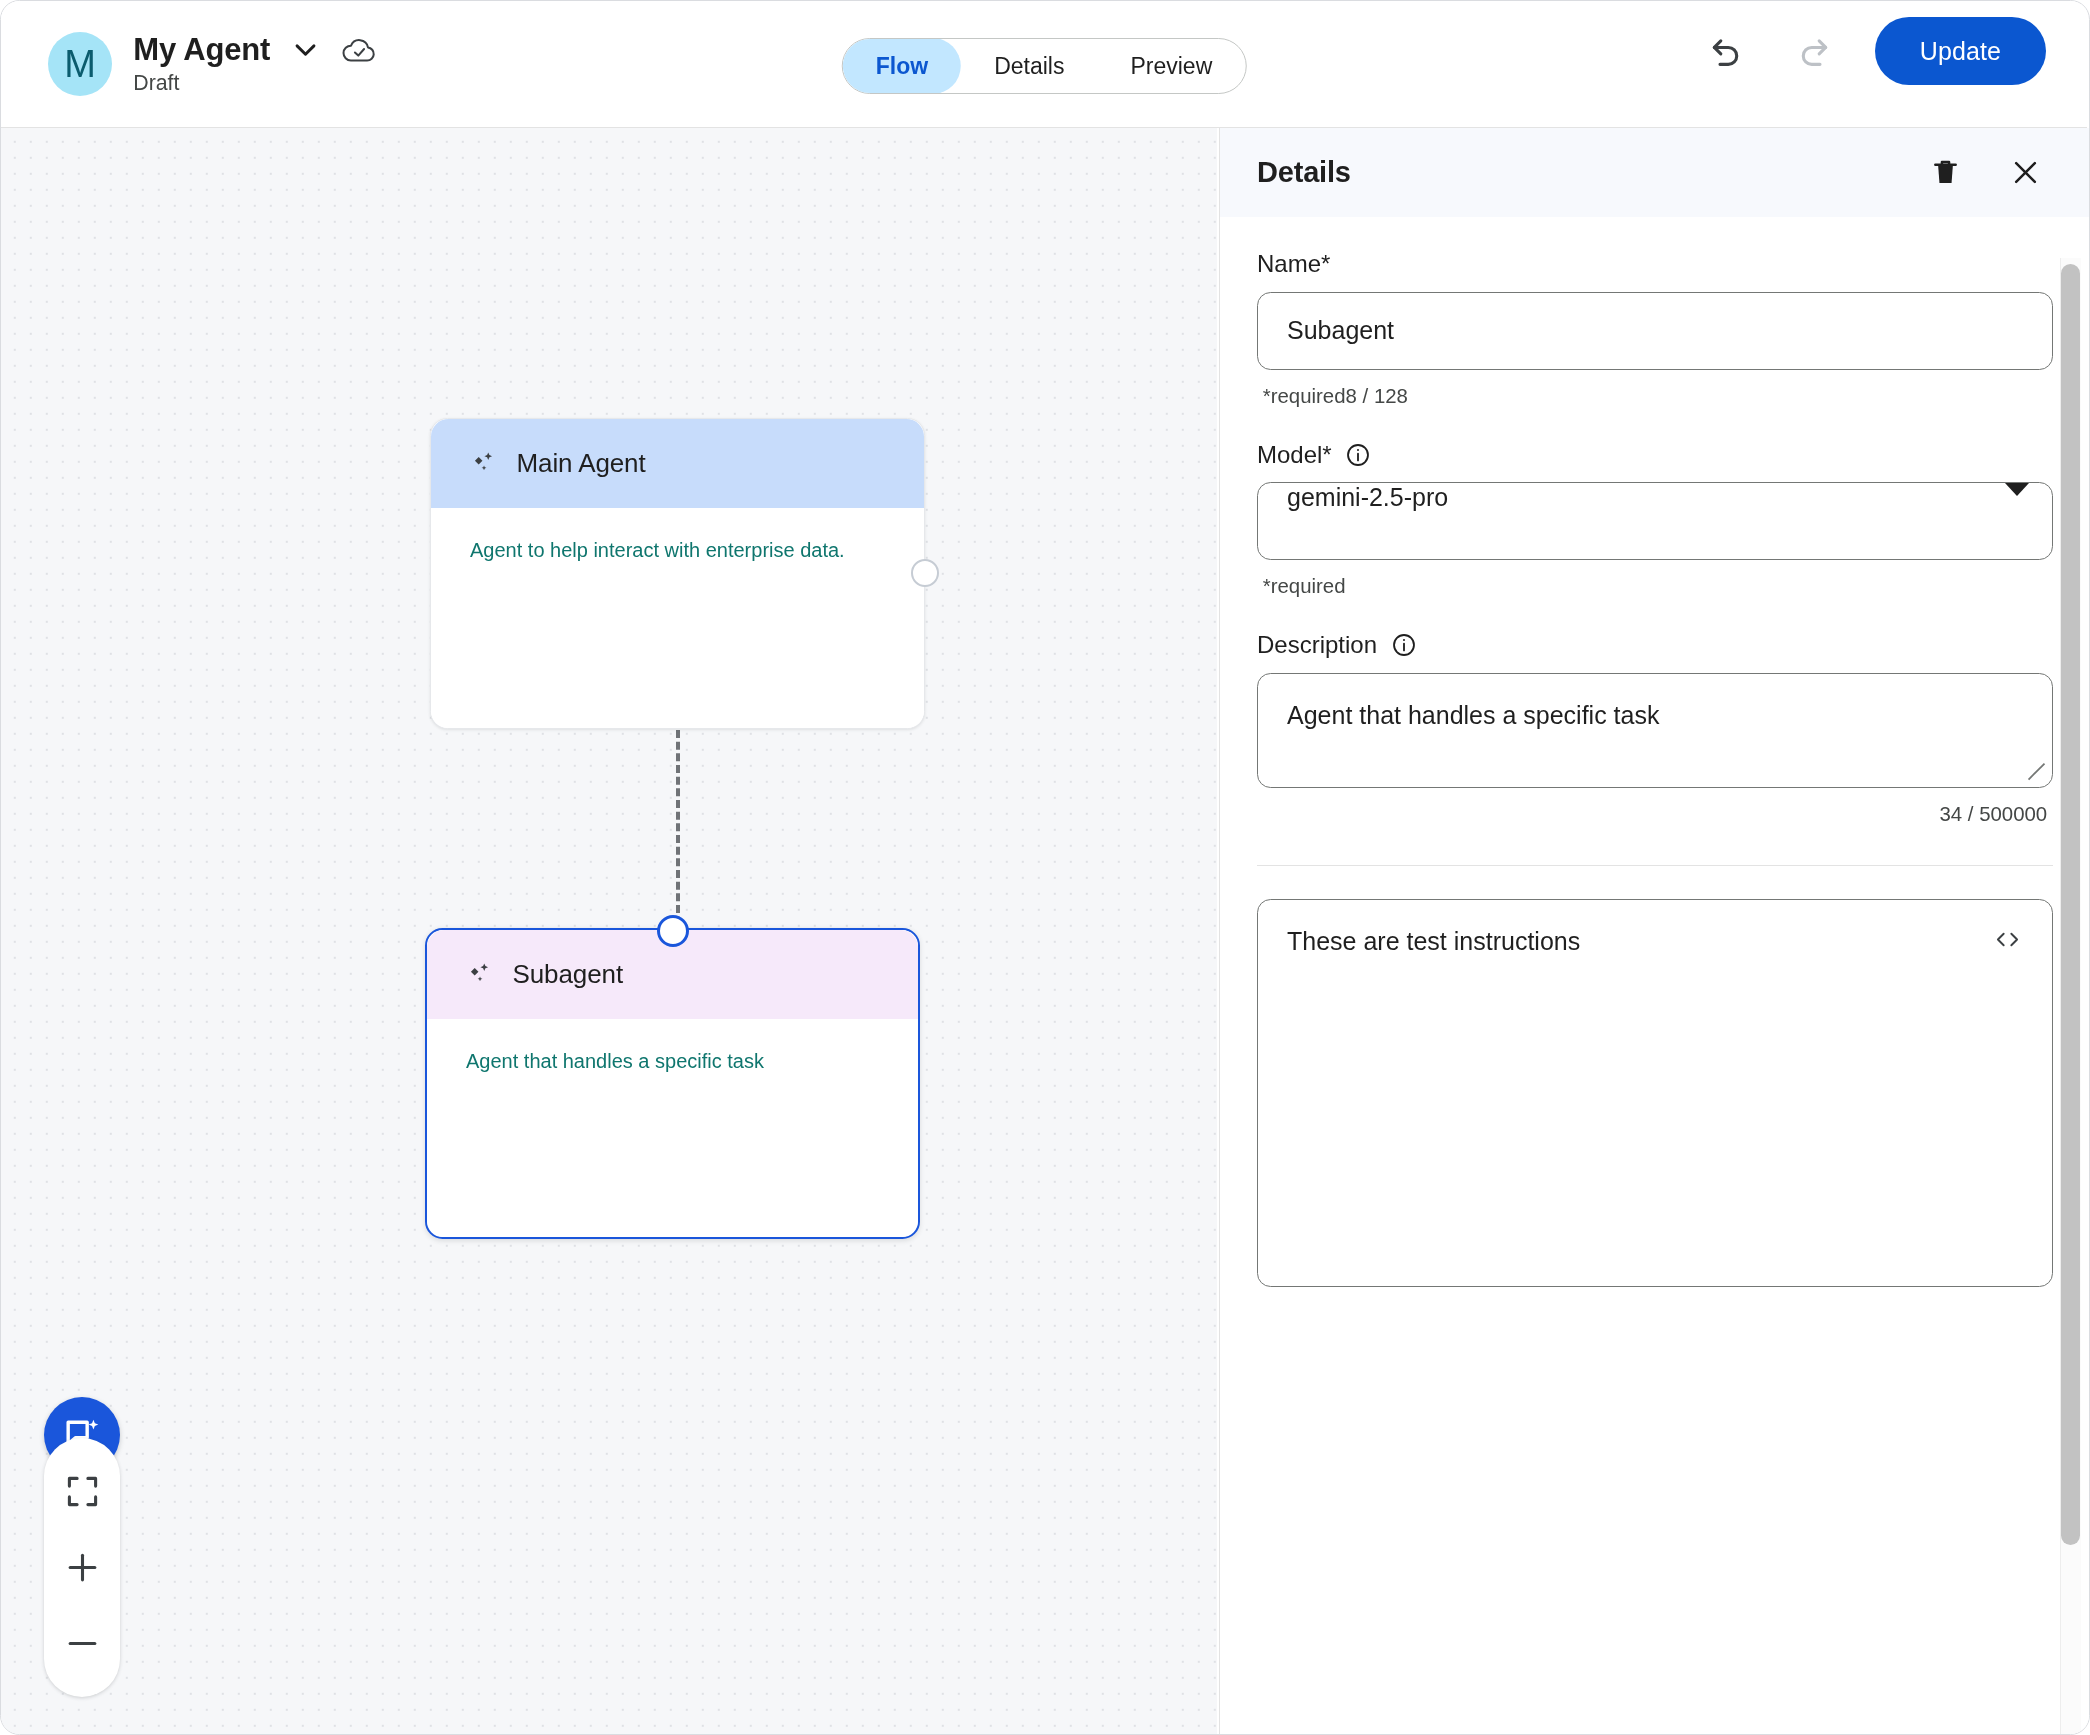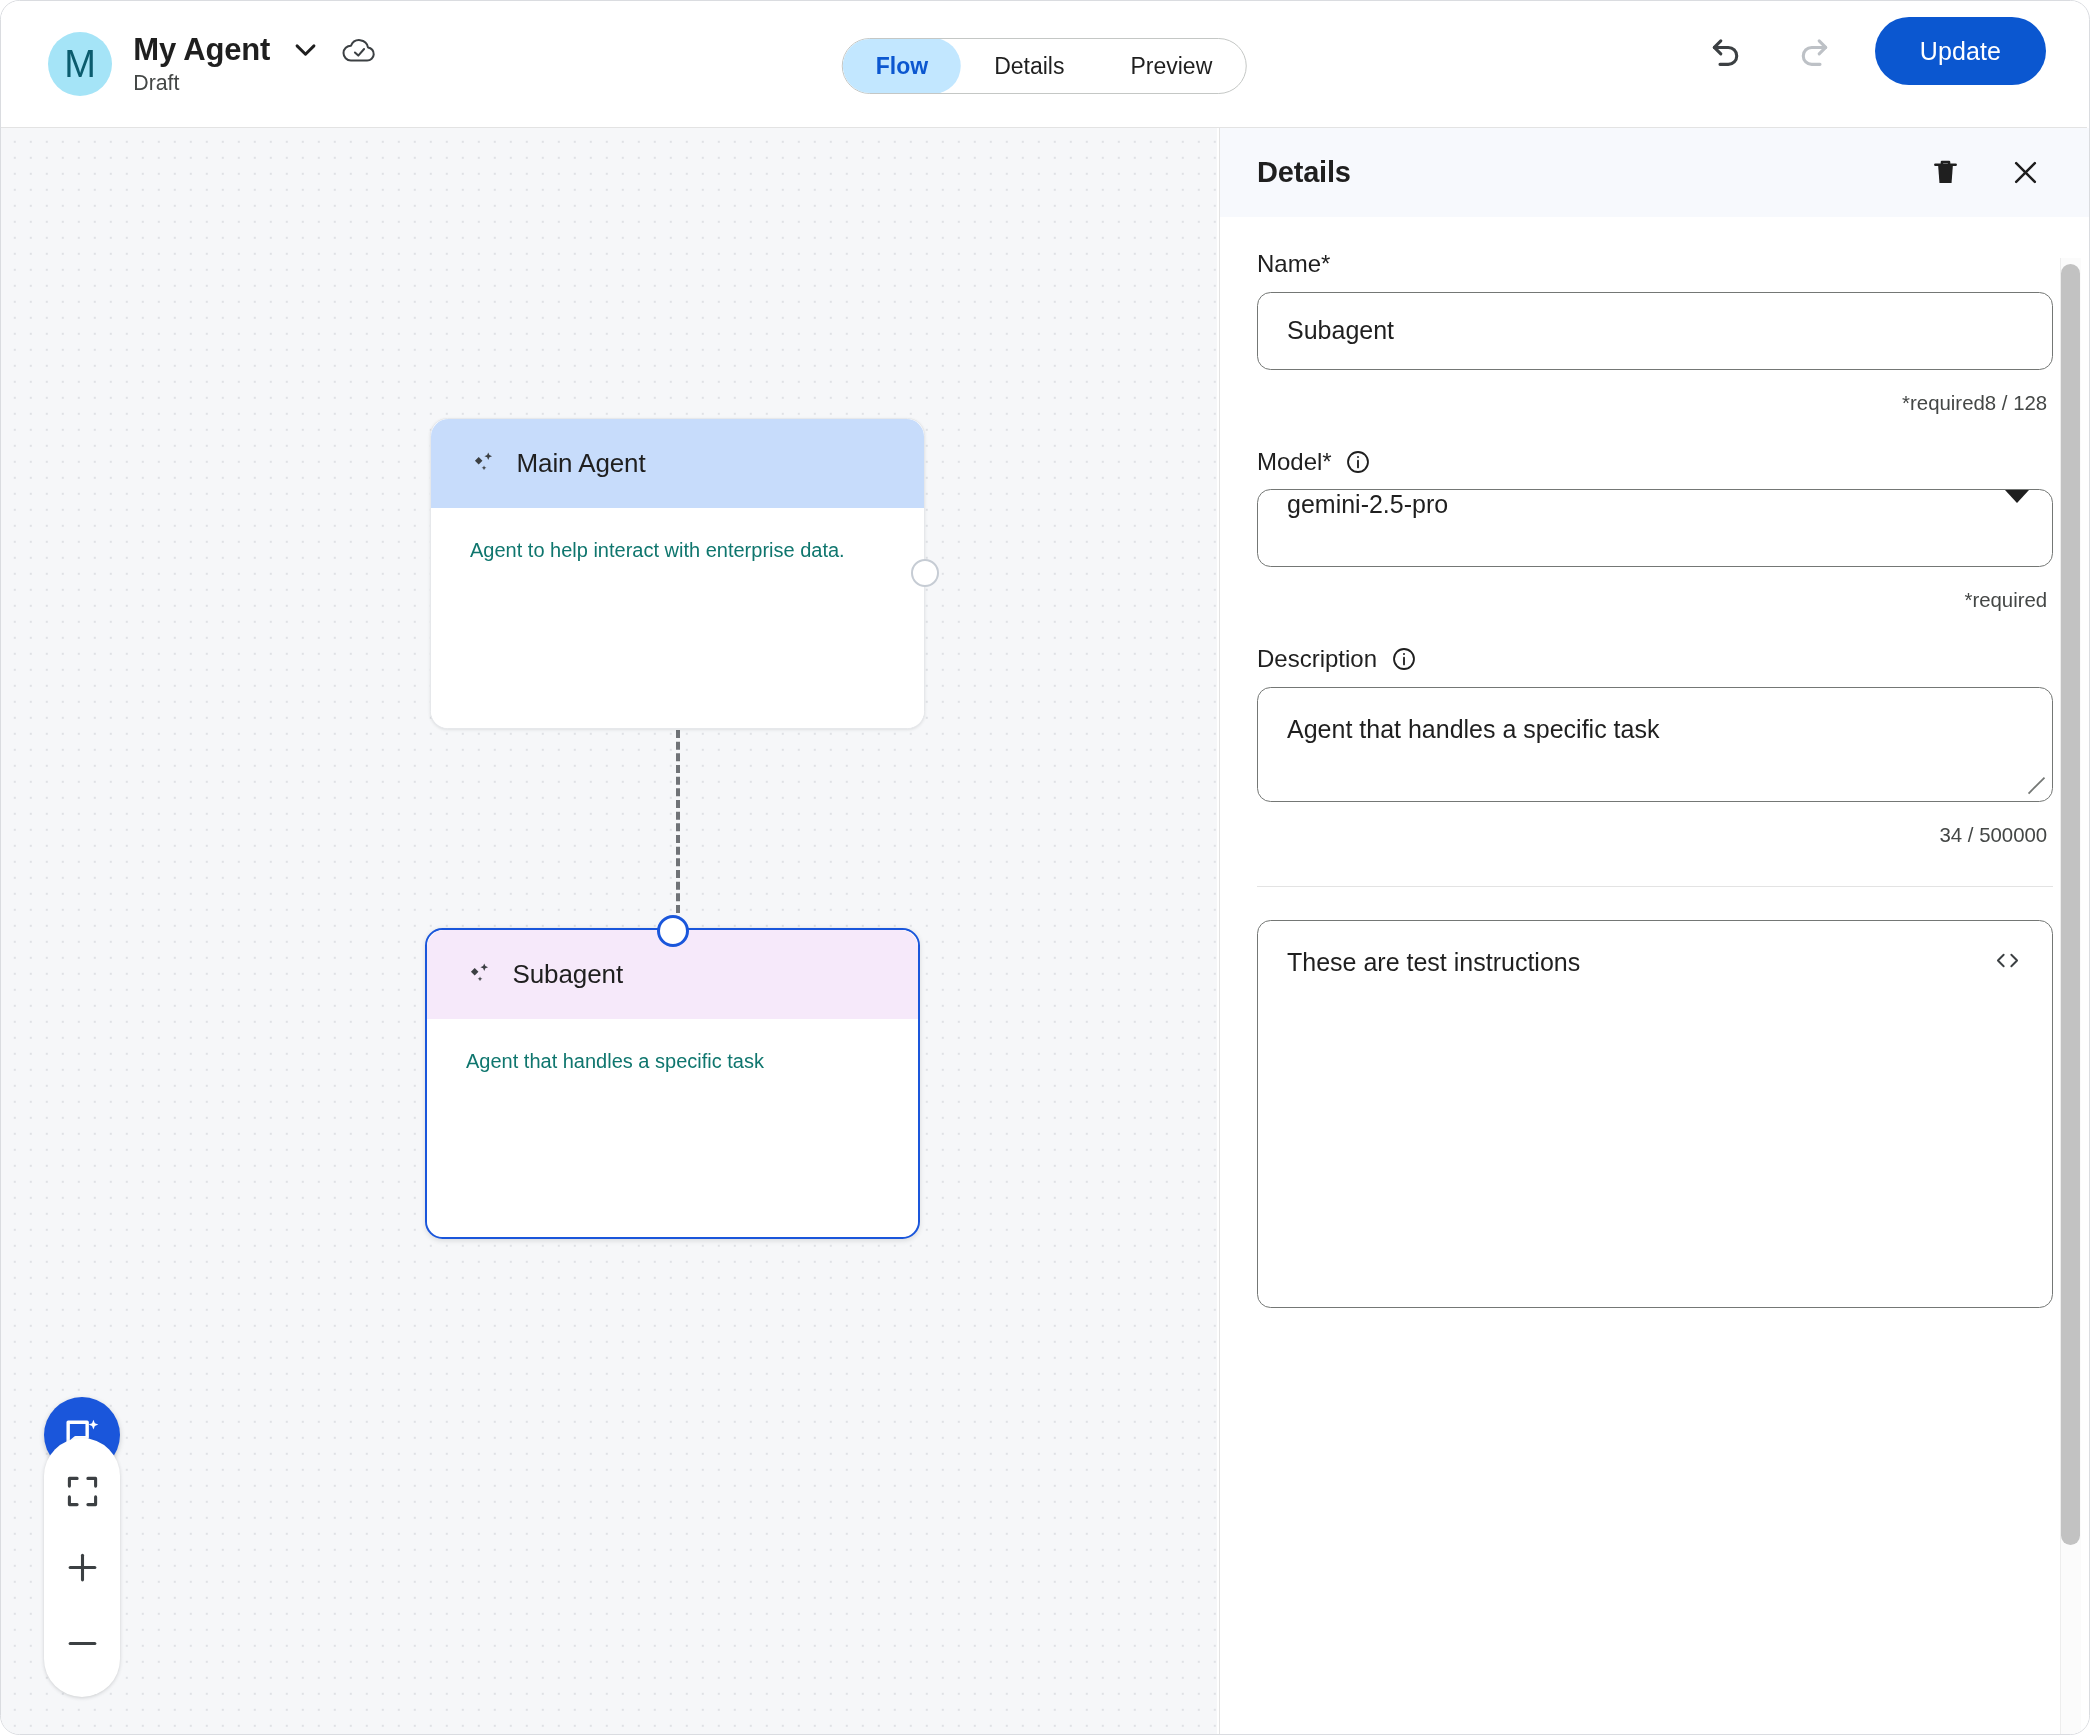--- a/index.html
+++ b/index.html
@@ -259,23 +259,23 @@
     pointer-events: none;
   }
   .code-toggle {
     position: absolute; right: 25px; top: 23px;
     background: none; border: none; cursor: pointer;
     width: 39px; height: 33px;
     display: flex; align-items: center; justify-content: center;
   }
 
   .helperrow {
-    display: flex; justify-content: flex-end;
+    display: flex; justify-content: flex-start;
     font-size: 20.4px; color: #444746;
-    margin-top: 22px; padding: 0 5.8px;
+    margin-top: 15px; padding: 0 5.8px;
   }
   .helperrow .right-only { margin-left: auto; }
 
   .divider {
     height: 1.6px; background: #e3e3e3;
     margin-top: 39px;
   }
 
   
   .scrollbar-track {

